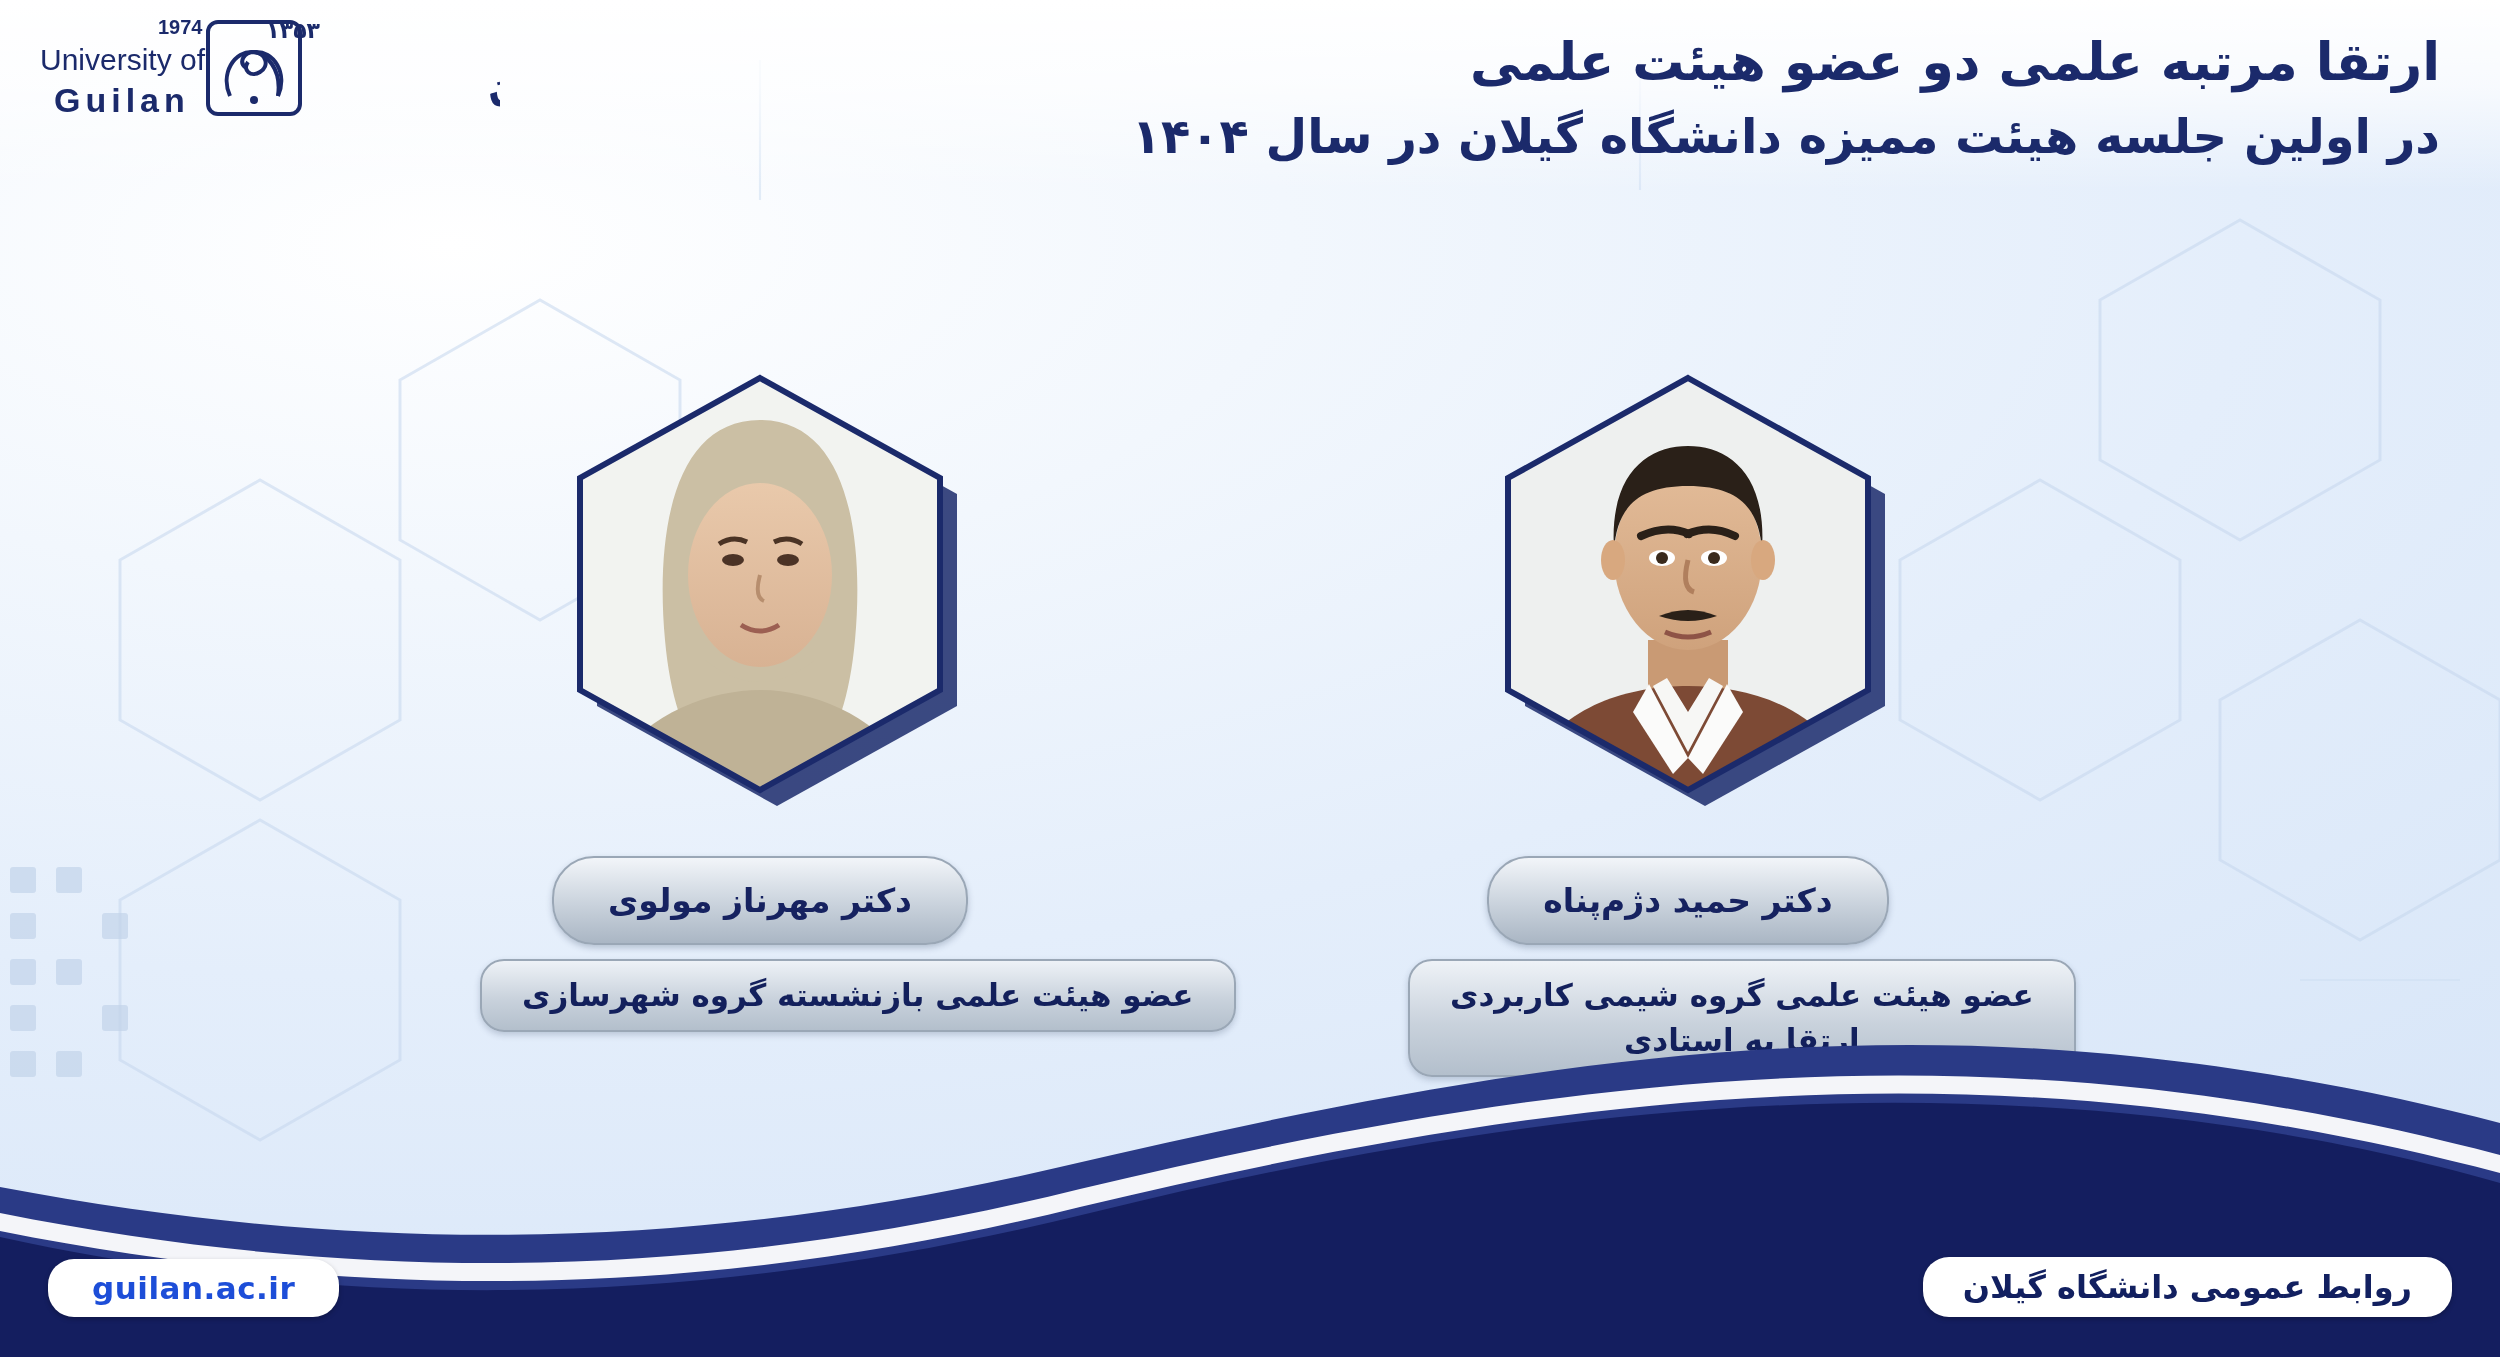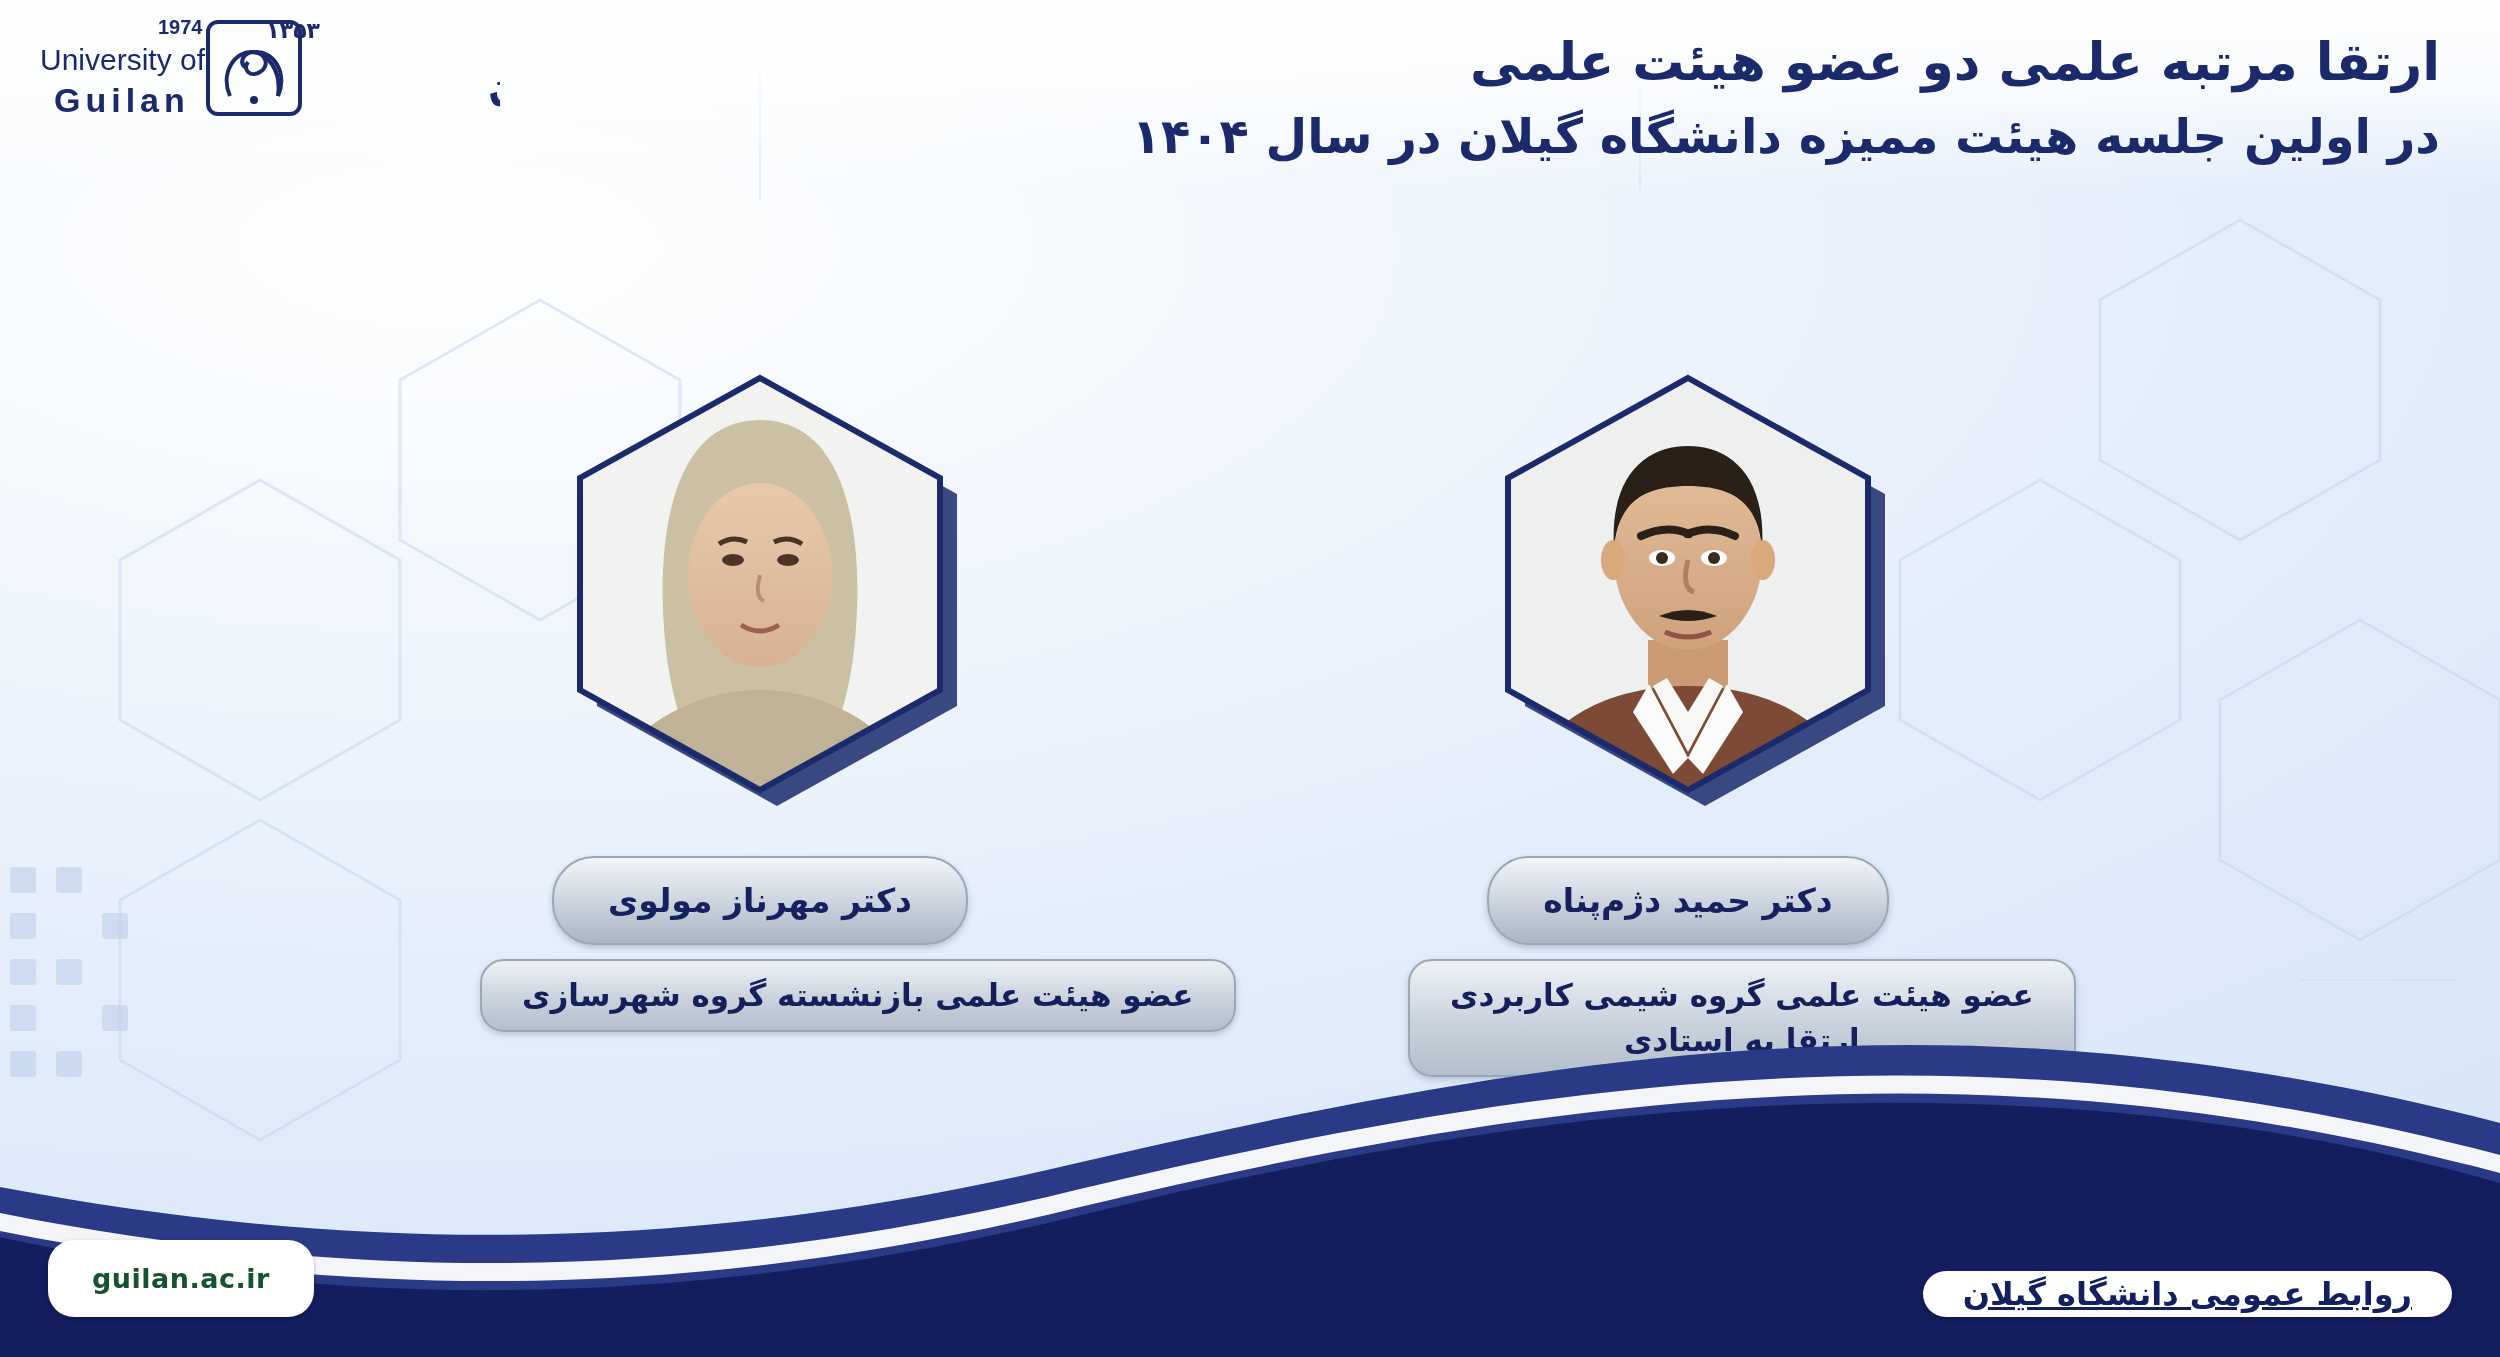--- a/index.html
+++ b/index.html
@@ -67,33 +67,32 @@
     font-size:31px;font-weight:bold;color:#13205c;
     direction:rtl;line-height:1.45;white-space:nowrap;
     box-shadow:0 3px 6px rgba(40,60,90,.22);
   }
   .role-pill span{display:block;}
 
   
   .url-pill{
     position:absolute;left:48px;bottom:40px;
     background:#ffffff;border-radius:26px;
-    padding:23px 44px;
-    font-size:27px;font-weight:bold;color:#14532d;
+    padding:11px 44px;
+    font-size:31px;font-weight:bold;color:#1d4ed8;
     letter-spacing:.5px;
     box-shadow:0 2px 5px rgba(0,0,0,.25);
   }
   .pr-pill{
     position:absolute;right:48px;bottom:40px;
     background:#ffffff;border-radius:26px;
-    padding:4px 40px;
+    padding:11px 40px;
     font-size:32px;font-weight:bold;color:#122060;
     direction:rtl;
     box-shadow:0 2px 5px rgba(0,0,0,.25);
-    text-decoration:underline;
   }
 </style>
 </head>
 <body>
 
 <div class="stage">
 
   <div class="bg-base"></div>
 
   <svg class="bg-hex" viewBox="0 0 2500 1357" preserveAspectRatio="none">

